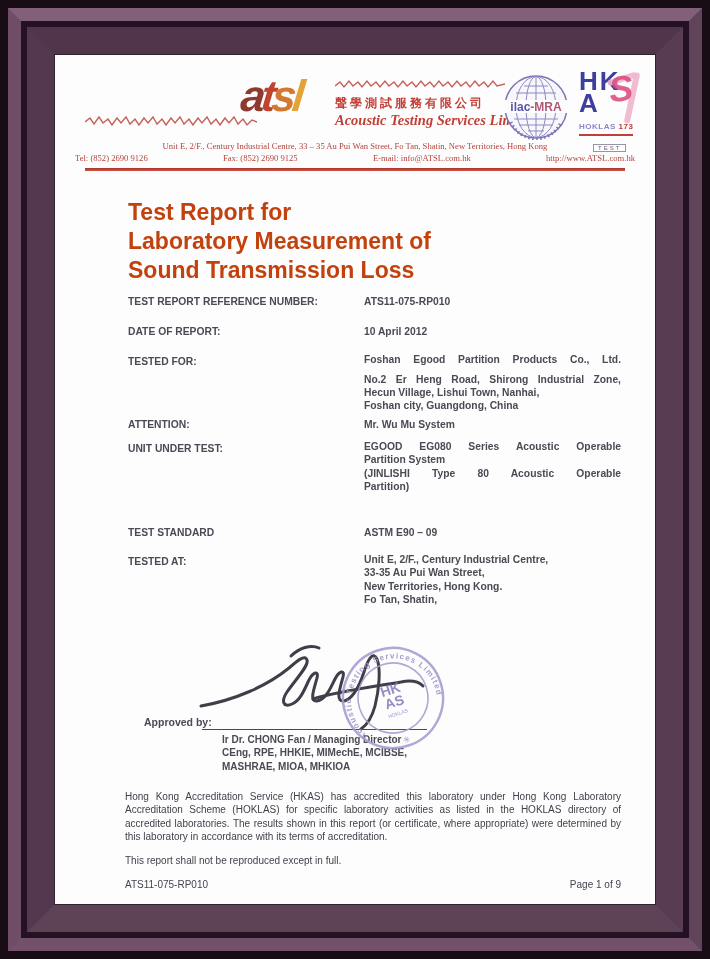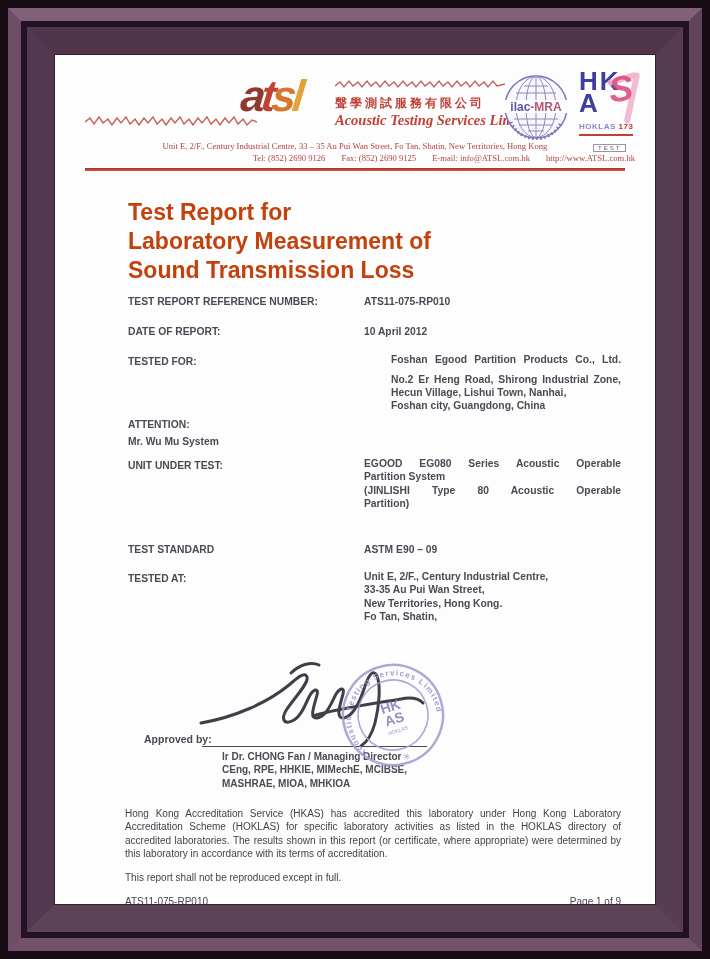--- a/index.html
+++ b/index.html
@@ -23,34 +23,34 @@
   .hkas{position:absolute;left:524px;top:0;width:74px;text-align:left;}
   .hkas .letters{position:relative;font-weight:900;font-size:26px;line-height:22px;color:#3d3e9e;letter-spacing:2px;width:62px;}
   .hkas .swoosh{position:absolute;left:30px;top:8px;font-size:36px;font-style:italic;font-weight:700;color:#d9487c;transform:rotate(-6deg);opacity:.85;}
   .hkas .ribbon{position:absolute;left:50px;top:2px;width:6px;height:52px;background:#efb4cc;transform:rotate(12deg);border-radius:3px;opacity:.9;}
   .hkas .ribbon2{position:absolute;left:28px;top:6px;width:30px;height:6px;background:#efb4cc;transform:rotate(-18deg);border-radius:3px;opacity:.9;}
   .hoklas{margin-top:8px;font-size:8px;font-weight:700;color:#8d85c4;border-bottom:2px solid #c04038;display:inline-block;padding-bottom:3px;letter-spacing:.5px;}
   .hoklas .num{color:#c23a35;}
   .hoklas-test{font-size:6px;color:#6a6772;letter-spacing:2px;border:1px solid #9a93a8;display:inline-block;padding:0 4px;margin-left:14px;}
   
   .addr{margin:2px 20px 0;text-align:center;color:#b5423a;font-family:"Liberation Serif",serif;font-size:8.6px;line-height:12px;}
-  .addr .contact{display:flex;justify-content:flex-end;gap:16px;}
+  .addr .contact{display:flex;justify-content:space-between;gap:16px;}
   .rule{margin:4px 30px 0;height:3px;background:linear-gradient(#a83228,#d05548);}
   
   .title{margin:27px 36px 0 73px;font-size:23px;line-height:29px;font-weight:700;color:#c2410c;}
   
   .fields{margin:8px 34px 0 73px;font-size:10.3px;font-weight:700;color:#4b4953;}
   .row{display:flex;line-height:17px;margin-bottom:13px;}
   .row .lab{width:236px;flex:none;}
   .row .val{flex:1;}
   .vline{line-height:13.5px;white-space:nowrap;}
   .jline{text-align:justify;text-align-last:justify;white-space:normal;}
   .subaddr{margin-top:6px;}
   .subaddr .vline{line-height:13px;}
-  .mb4{margin-bottom:4px;gap:27px;} .mb7{margin-bottom:7px;flex-direction:column;} .mb30{margin-bottom:30px;} .mb12{margin-bottom:12px;}
+  .mb4{margin-bottom:4px;} .mb7{margin-bottom:7px;} .mb30{margin-bottom:30px;} .mb12{margin-bottom:12px;}
   
   .sig{position:relative;height:148px;margin-top:35px;}
   .approved{position:absolute;left:89px;top:74px;font-size:10.5px;font-weight:600;}
   .scribble{position:absolute;left:140px;top:-2px;}
   .sigline{position:absolute;left:147px;top:87px;width:225px;border-top:1.5px solid #4a4752;}
   .names{position:absolute;left:167px;top:91px;font-size:10px;font-weight:700;line-height:13.5px;}
   .stamp{position:absolute;left:282px;top:0px;opacity:.88;}
   
   .acc{margin:0 34px 0 70px;font-size:10px;line-height:13.5px;text-align:justify;color:#413f49;}
   .repro{margin:11px 34px 0 70px;font-size:10px;color:#413f49;}

